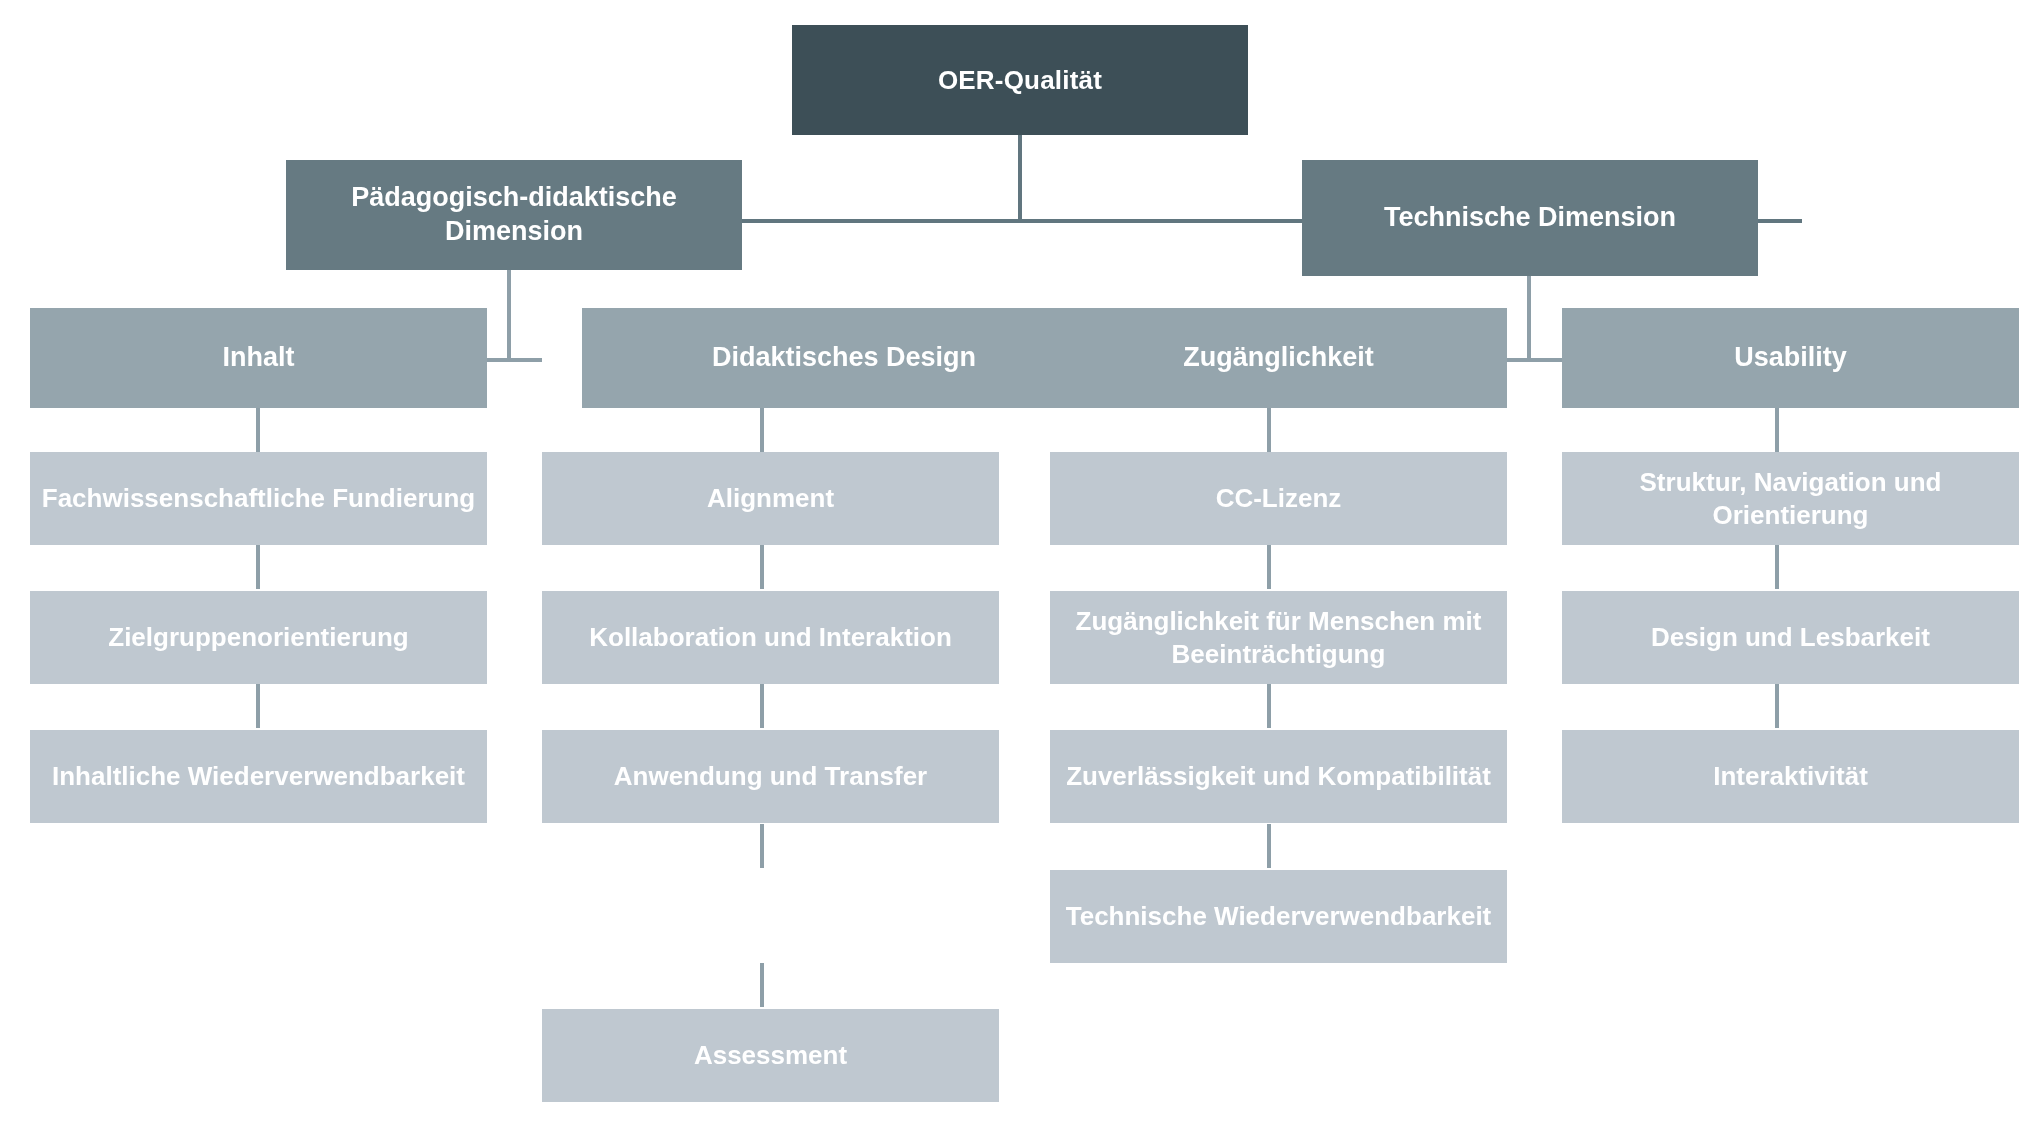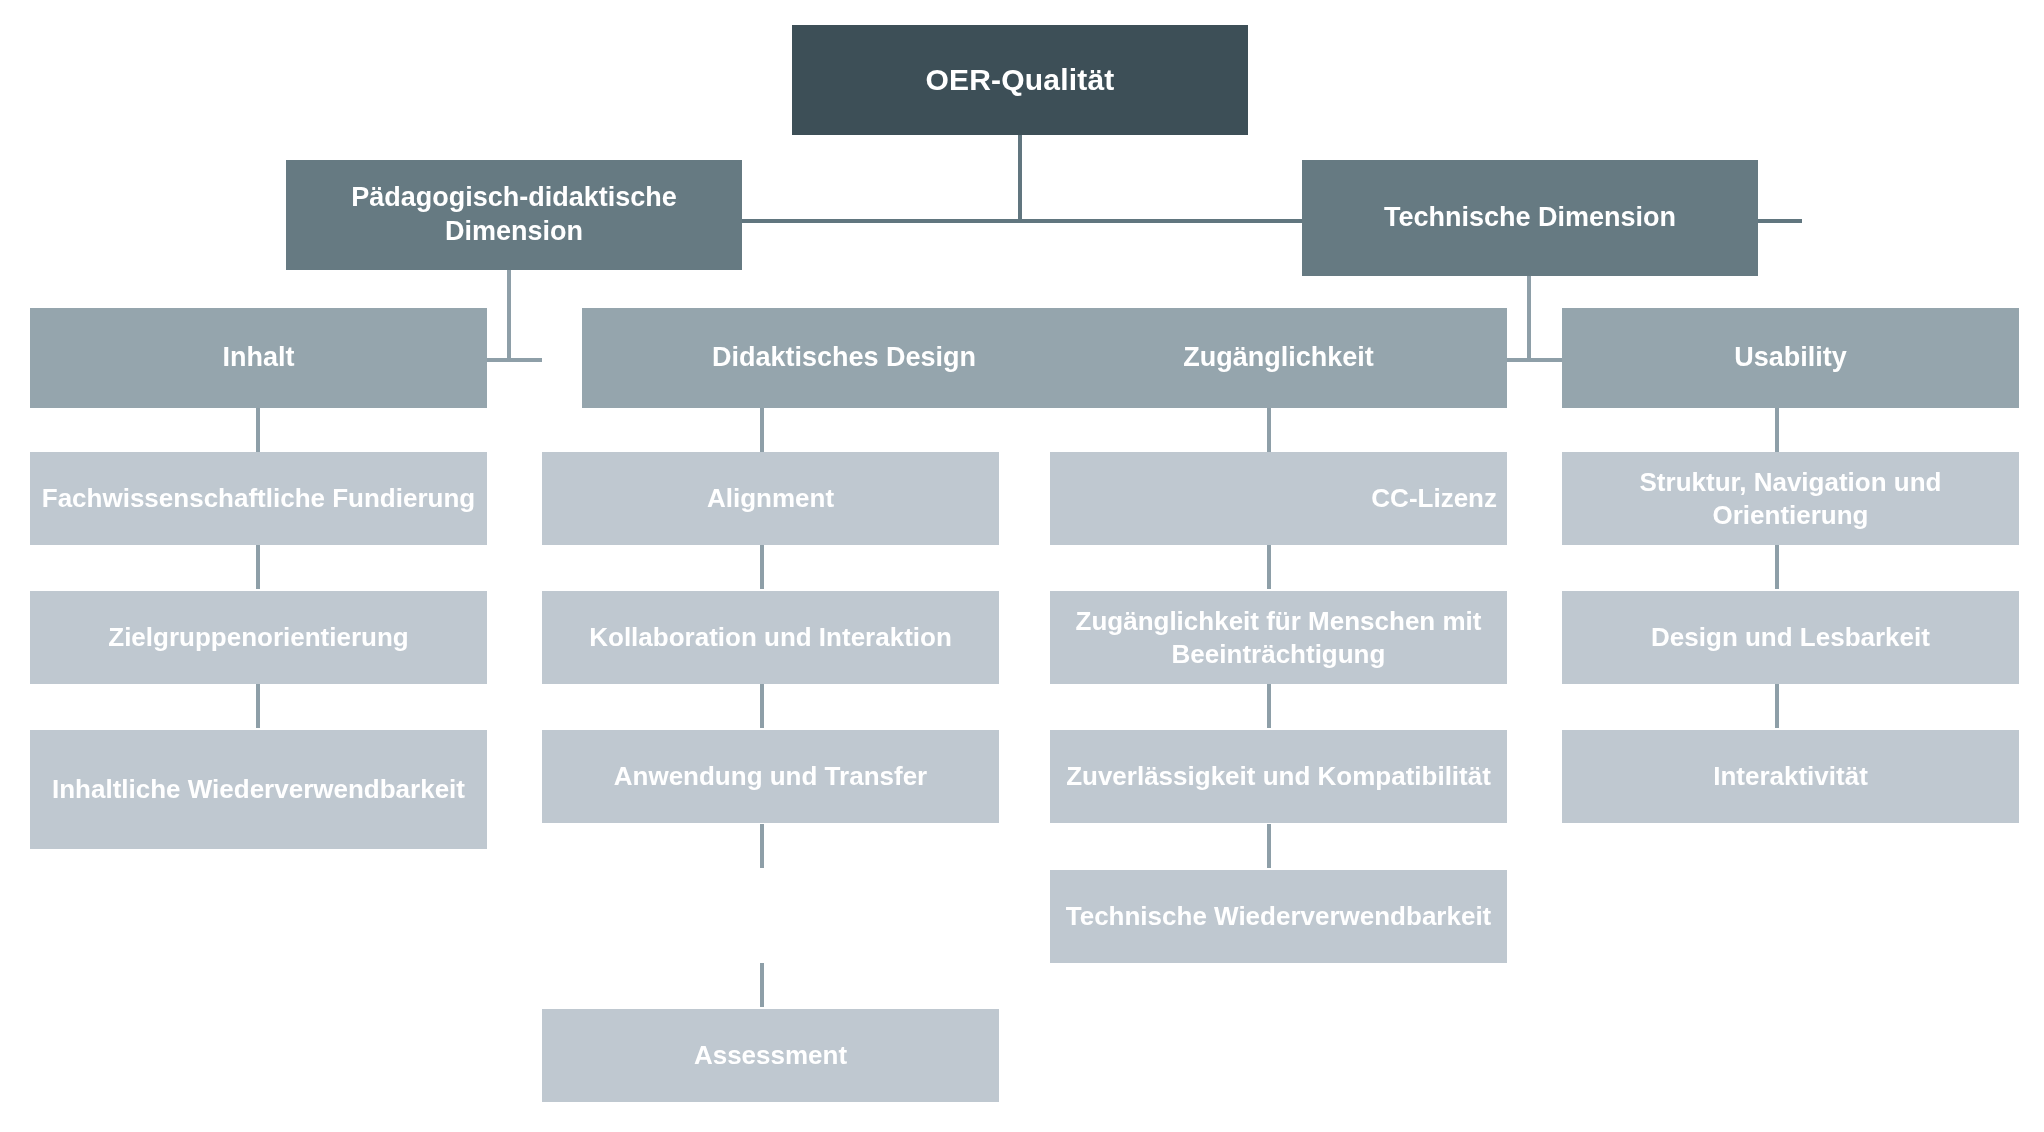--- a/index.html
+++ b/index.html
@@ -26,21 +26,21 @@
     justify-content:center;
     text-align:center;
     color:#ffffff;
     font-weight:bold;
     line-height:1.25;
     padding:4px 10px;
     z-index:5;
   }
   .node .lbl { display:block; width:100%; }
 
-  .lvl-root  { background:#3d4f57; font-size:30px; letter-spacing:0.2px; }
+  .lvl-root  { background:#3d4f57; font-size:26px; letter-spacing:0.2px; }
   .lvl-dim   { background:#667a82; font-size:27px; }
   .lvl-cat   { background:#95a5ad; font-size:27px;justify-content:center; }
   .lvl-leaf  { background:#bfc8d0; font-size:26px; }
 </style>
 </head>
 <body>
 
 <div id="chart">
 
   <div class="line dark" style="left:1018px; top:133px; width:4px; height:88px;"></div>
@@ -94,38 +94,38 @@
   <div class="node lvl-cat" style="left:1562px; top:308px; width:457px; height:100px;">
     <span class="lbl">Usability</span>
   </div>
 
   <div class="node lvl-leaf" style="left:30px; top:452px; width:457px; height:93px;">
     <span class="lbl">Fachwissenschaftliche Fundierung</span>
   </div>
   <div class="node lvl-leaf" style="left:30px; top:591px; width:457px; height:93px;">
     <span class="lbl">Zielgruppenorientierung</span>
   </div>
-  <div class="node lvl-leaf" style="left:30px; top:730px; width:457px; height:119px;align-items:center;">
+  <div class="node lvl-leaf" style="left:30px; top:730px; width:457px; height:93px;align-items:center;">
     <span class="lbl">Inhaltliche Wiederverwendbarkeit</span>
   </div>
 
   <div class="node lvl-leaf" style="left:542px; top:452px; width:457px; height:93px;">
     <span class="lbl">Alignment</span>
   </div>
   <div class="node lvl-leaf" style="left:542px; top:591px; width:457px; height:93px;">
     <span class="lbl">Kollaboration und Interaktion</span>
   </div>
   <div class="node lvl-leaf" style="left:542px; top:730px; width:457px; height:93px;">
     <span class="lbl">Anwendung und Transfer</span>
   </div>
   <div class="node lvl-leaf" style="left:542px; top:1009px; width:457px; height:93px;">
     <span class="lbl">Assessment</span>
   </div>
 
-  <div class="node lvl-leaf" style="left:1050px; top:452px; width:457px; height:93px;text-align:right;">
+  <div class="node lvl-leaf" style="left:1050px; top:452px; width:457px; height:93px;">
     <span class="lbl">CC-Lizenz</span>
   </div>
   <div class="node lvl-leaf" style="left:1050px; top:591px; width:457px; height:93px;">
     <span class="lbl">Zugänglichkeit für Menschen mit Beeinträchtigung</span>
   </div>
   <div class="node lvl-leaf" style="left:1050px; top:730px; width:457px; height:93px;">
     <span class="lbl">Zuverlässigkeit und Kompatibilität</span>
   </div>
   <div class="node lvl-leaf" style="left:1050px; top:870px; width:457px; height:93px;">
     <span class="lbl">Technische Wiederverwendbarkeit</span>

